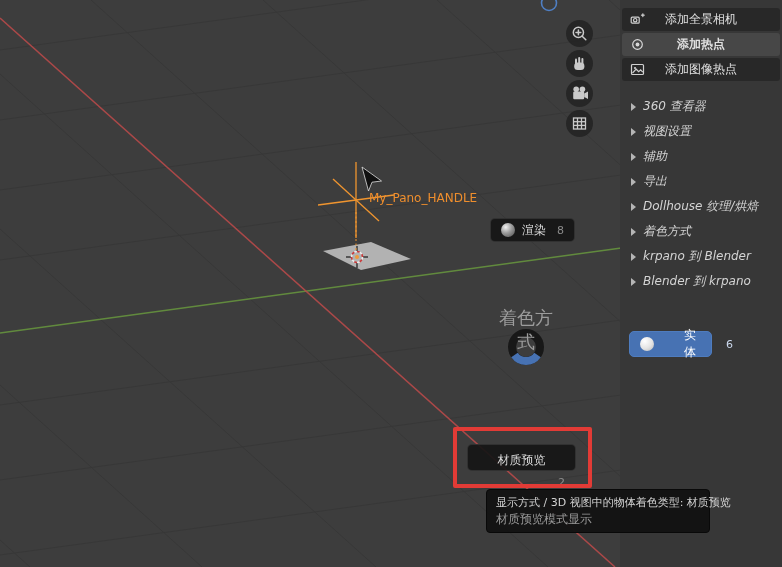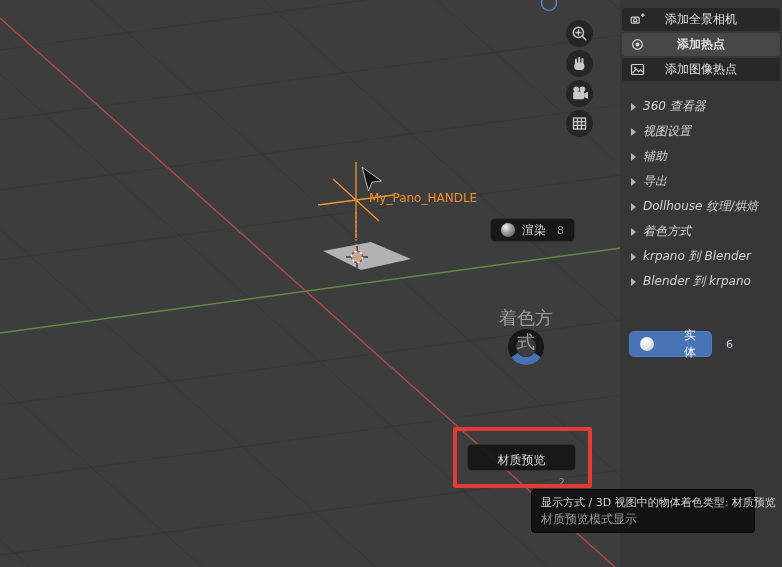--- a/index.html
+++ b/index.html
@@ -46,21 +46,21 @@
                color:#9c9c9c; font-size:18px; }
   #pie-center { position:absolute; z-index:19; left:504px; top:325px; width:44px; height:44px; cursor:pointer; }
 
   
   #anno-box { position:absolute; z-index:30; left:453px; top:427px; width:139px; height:61px;
               border:4px solid #e23b36; border-radius:2px; pointer-events:none; }
 
   
   #tooltip { position:absolute; z-index:40; left:486px; top:489px; width:224px;
              background:rgba(19,19,19,.97); border:1px solid #090909; border-radius:4px;
-             padding:6px 9px;margin-left:45px; }
+             padding:6px 9px; }
   #tooltip .l1 { color:#d4d4d4; font-size:11px; line-height:14px; white-space:nowrap; }
   #tooltip .l2 { color:#999999; font-size:12px; line-height:14px; margin-top:2px; }
 </style>
 </head>
 <body>
 
 <div id="stage">
 
   <svg id="bg" width="782" height="567" viewBox="0 0 782 567">
     <g stroke="#333333" stroke-width="1" opacity="0.55" fill="none">

